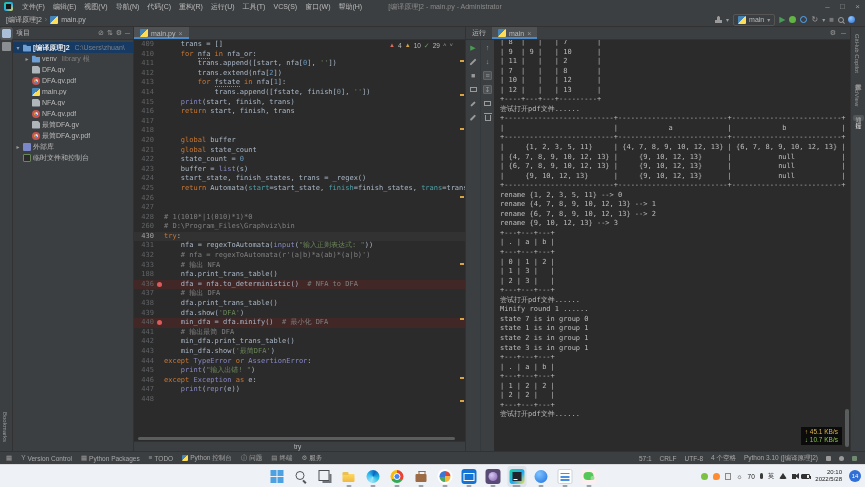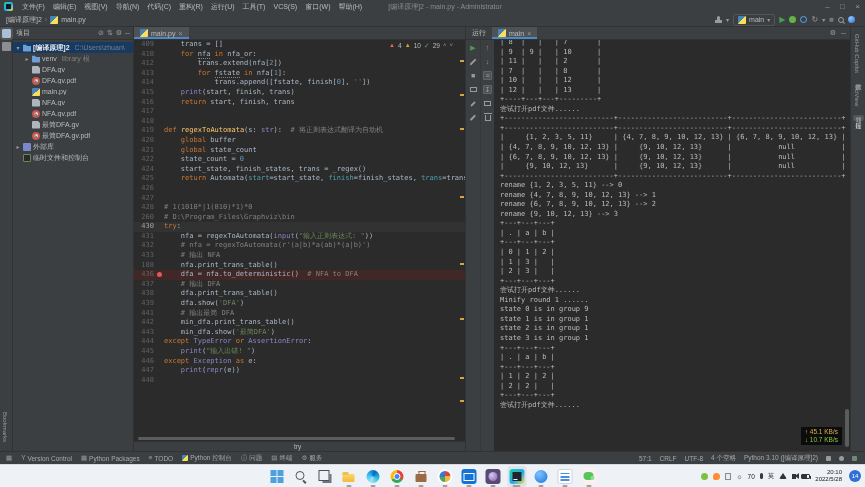--- a/index.html
+++ b/index.html
@@ -314,46 +314,48 @@
           <span>4</span>
           <span class="tri warn">▲</span>
           <span>10</span>
           <span class="chk">✓</span>
           <span>29</span>
           <span class="chev">˄</span>
           <span class="chev">˅</span>
         </div>
       <div class="eline"><span class="gut">409</span><span class="bpslot"></span><span class="codetxt"><span class="tk-t">    trans = []</span></span></div>
           <div class="eline"><span class="gut">410</span><span class="bpslot"></span><span class="codetxt"><span class="tk-t">    </span><span class="tk-k">for</span><span class="tk-t"> </span><span class="tk-u">nfa</span><span class="tk-t"> </span><span class="tk-k">in</span><span class="tk-t"> nfa_or:</span></span></div>
+          <div class="eline"><span class="gut">411</span><span class="bpslot"></span><span class="codetxt"><span class="tk-t">        trans.append([start, nfa[</span><span class="tk-n">0</span><span class="tk-t">], </span><span class="tk-s">''</span><span class="tk-t">])</span></span></div>
           <div class="eline"><span class="gut">412</span><span class="bpslot"></span><span class="codetxt"><span class="tk-t">        trans.extend(nfa[</span><span class="tk-n">2</span><span class="tk-t">])</span></span></div>
           <div class="eline"><span class="gut">413</span><span class="bpslot"></span><span class="codetxt"><span class="tk-t">        </span><span class="tk-k">for</span><span class="tk-t"> </span><span class="tk-u">fstate</span><span class="tk-t"> </span><span class="tk-k">in</span><span class="tk-t"> nfa[</span><span class="tk-n">1</span><span class="tk-t">]:</span></span></div>
           <div class="eline"><span class="gut">414</span><span class="bpslot"></span><span class="codetxt"><span class="tk-t">            trans.append([fstate, finish[</span><span class="tk-n">0</span><span class="tk-t">], </span><span class="tk-s">''</span><span class="tk-t">])</span></span></div>
           <div class="eline"><span class="gut">415</span><span class="bpslot"></span><span class="codetxt"><span class="tk-t">    </span><span class="tk-b">print</span><span class="tk-t">(start, finish, trans)</span></span></div>
           <div class="eline"><span class="gut">416</span><span class="bpslot"></span><span class="codetxt"><span class="tk-t">    </span><span class="tk-k">return</span><span class="tk-t"> start, finish, trans</span></span></div>
           <div class="eline"><span class="gut">417</span><span class="bpslot"></span><span class="codetxt"></span></div>
           <div class="eline"><span class="gut">418</span><span class="bpslot"></span><span class="codetxt"></span></div>
-          <div class="eline"><span class="gut">419</span><span class="bpslot"></span><span class="codetxt"><span class="tk-k">def</span><span class="tk-t"> </span><span class="tk-f">regexToAutomata</span><span class="tk-t">(s: </span><span class="tk-b">str</span><span class="tk-t">):  </span><span class="tk-c"># 将正则表达式翻译为自动机</span></span></div>
           <div class="eline"><span class="gut">420</span><span class="bpslot"></span><span class="codetxt"><span class="tk-t">    </span><span class="tk-k">global</span><span class="tk-t"> buffer</span></span></div>
           <div class="eline"><span class="gut">421</span><span class="bpslot"></span><span class="codetxt"><span class="tk-t">    </span><span class="tk-k">global</span><span class="tk-t"> state_count</span></span></div>
           <div class="eline"><span class="gut">422</span><span class="bpslot"></span><span class="codetxt"><span class="tk-t">    state_count = </span><span class="tk-n">0</span></span></div>
+          <div class="eline"><span class="gut">423</span><span class="bpslot"></span><span class="codetxt"><span class="tk-t">    buffer = </span><span class="tk-b">list</span><span class="tk-t">(s)</span></span></div>
           <div class="eline"><span class="gut">424</span><span class="bpslot"></span><span class="codetxt"><span class="tk-t">    start_state, finish_states, trans = _regex()</span></span></div>
           <div class="eline"><span class="gut">425</span><span class="bpslot"></span><span class="codetxt"><span class="tk-t">    </span><span class="tk-k">return</span><span class="tk-t"> Automata(</span><span class="tk-p">start</span><span class="tk-t">=start_state, </span><span class="tk-p">finish</span><span class="tk-t">=finish_states, </span><span class="tk-p">trans</span><span class="tk-t">=trans)</span></span></div>
           <div class="eline"><span class="gut">426</span><span class="bpslot"></span><span class="codetxt"></span></div>
           <div class="eline"><span class="gut">427</span><span class="bpslot"></span><span class="codetxt"></span></div>
           <div class="eline"><span class="gut">428</span><span class="bpslot"></span><span class="codetxt"><span class="tk-c"># 1(1010*|1(010)*1)*0</span></span></div>
           <div class="eline"><span class="gut">260</span><span class="bpslot"></span><span class="codetxt"><span class="tk-c"># D:\Program_Files\Graphviz\bin</span></span></div>
           <div class="eline cur"><span class="gut">430</span><span class="bpslot"></span><span class="codetxt"><span class="tk-k">try</span><span class="tk-t">:</span></span></div>
           <div class="eline"><span class="gut">431</span><span class="bpslot"></span><span class="codetxt"><span class="tk-t">    nfa = regexToAutomata(</span><span class="tk-b">input</span><span class="tk-t">(</span><span class="tk-s">"输入正则表达式: "</span><span class="tk-t">))</span></span></div>
           <div class="eline"><span class="gut">432</span><span class="bpslot"></span><span class="codetxt"><span class="tk-c">    # nfa = regexToAutomata(r'(a|b)*a(ab)*(a|b)')</span></span></div>
           <div class="eline"><span class="gut">433</span><span class="bpslot"></span><span class="codetxt"><span class="tk-c">    # 输出 NFA</span></span></div>
           <div class="eline"><span class="gut">188</span><span class="bpslot"></span><span class="codetxt"><span class="tk-t">    nfa.print_trans_table()</span></span></div>
           <div class="eline bp"><span class="gut">436</span><span class="bpslot bpdot"></span><span class="codetxt"><span class="tk-t">    dfa = nfa.to_deterministic()  </span><span class="tk-c"># NFA to DFA</span></span></div>
           <div class="eline"><span class="gut">437</span><span class="bpslot"></span><span class="codetxt"><span class="tk-c">    # 输出 DFA</span></span></div>
           <div class="eline"><span class="gut">438</span><span class="bpslot"></span><span class="codetxt"><span class="tk-t">    dfa.print_trans_table()</span></span></div>
           <div class="eline"><span class="gut">439</span><span class="bpslot"></span><span class="codetxt"><span class="tk-t">    dfa.show(</span><span class="tk-s">'DFA'</span><span class="tk-t">)</span></span></div>
+          <div class="eline bp"><span class="gut">440</span><span class="bpslot bpdot"></span><span class="codetxt"><span class="tk-t">    min_dfa = dfa.minify()  </span><span class="tk-c"># 最小化 DFA</span></span></div>
           <div class="eline"><span class="gut">441</span><span class="bpslot"></span><span class="codetxt"><span class="tk-c">    # 输出最简 DFA</span></span></div>
           <div class="eline"><span class="gut">442</span><span class="bpslot"></span><span class="codetxt"><span class="tk-t">    min_dfa.print_trans_table()</span></span></div>
           <div class="eline"><span class="gut">443</span><span class="bpslot"></span><span class="codetxt"><span class="tk-t">    min_dfa.show(</span><span class="tk-s">'最简DFA'</span><span class="tk-t">)</span></span></div>
           <div class="eline"><span class="gut">444</span><span class="bpslot"></span><span class="codetxt"><span class="tk-k">except</span><span class="tk-t"> </span><span class="tk-b">TypeError</span><span class="tk-t"> </span><span class="tk-k">or</span><span class="tk-t"> </span><span class="tk-b">AssertionError</span><span class="tk-t">:</span></span></div>
           <div class="eline"><span class="gut">445</span><span class="bpslot"></span><span class="codetxt"><span class="tk-t">    </span><span class="tk-b">print</span><span class="tk-t">(</span><span class="tk-s">"输入出错! "</span><span class="tk-t">)</span></span></div>
           <div class="eline"><span class="gut">446</span><span class="bpslot"></span><span class="codetxt"><span class="tk-k">except</span><span class="tk-t"> </span><span class="tk-b">Exception</span><span class="tk-t"> </span><span class="tk-k">as</span><span class="tk-t"> e:</span></span></div>
           <div class="eline"><span class="gut">447</span><span class="bpslot"></span><span class="codetxt"><span class="tk-t">    </span><span class="tk-b">print</span><span class="tk-t">(</span><span class="tk-b">repr</span><span class="tk-t">(e))</span></span></div>
           <div class="eline"><span class="gut">448</span><span class="bpslot"></span><span class="codetxt"></span></div>
           <div class="stripe-mark" style="top: 20px;"></div>
           <div class="stripe-mark" style="top: 54px;"></div>
@@ -419,40 +421,41 @@
 
         <div class="oline clip">| 8  |   |   | 7       |</div>
             <div class="oline">| 9  | 9 |   | 10      |</div>
             <div class="oline">| 11 |   |   | 2       |</div>
             <div class="oline">| 7  |   |   | 8       |</div>
             <div class="oline">| 10 |   |   | 12      |</div>
             <div class="oline">| 12 |   |   | 13      |</div>
             <div class="oline">+----+---+---+---------+</div>
             <div class="oline">尝试打开pdf文件......</div>
             <div class="oline">+--------------------------+--------------------------+--------------------------+</div>
+            <div class="oline">|                          |            a             |            b             |</div>
             <div class="oline">+--------------------------+--------------------------+--------------------------+</div>
             <div class="oline">|     {1, 2, 3, 5, 11}     | {4, 7, 8, 9, 10, 12, 13} | {6, 7, 8, 9, 10, 12, 13} |</div>
             <div class="oline">| {4, 7, 8, 9, 10, 12, 13} |     {9, 10, 12, 13}      |           null           |</div>
             <div class="oline">| {6, 7, 8, 9, 10, 12, 13} |     {9, 10, 12, 13}      |           null           |</div>
             <div class="oline">|     {9, 10, 12, 13}      |     {9, 10, 12, 13}      |           null           |</div>
             <div class="oline">+--------------------------+--------------------------+--------------------------+</div>
             <div class="oline">rename {1, 2, 3, 5, 11} --&gt; 0</div>
             <div class="oline">rename {4, 7, 8, 9, 10, 12, 13} --&gt; 1</div>
             <div class="oline">rename {6, 7, 8, 9, 10, 12, 13} --&gt; 2</div>
             <div class="oline">rename {9, 10, 12, 13} --&gt; 3</div>
             <div class="oline">+---+---+---+</div>
             <div class="oline">| . | a | b |</div>
             <div class="oline">+---+---+---+</div>
             <div class="oline">| 0 | 1 | 2 |</div>
             <div class="oline">| 1 | 3 |   |</div>
             <div class="oline">| 2 | 3 |   |</div>
             <div class="oline">+---+---+---+</div>
             <div class="oline">尝试打开pdf文件......</div>
             <div class="oline">Minify round 1 ......</div>
-            <div class="oline">state 0 is in group 9</div>
+            <div class="oline">state 7 is in group 0</div>
             <div class="oline">state 1 is in group 1</div>
             <div class="oline">state 2 is in group 1</div>
             <div class="oline">state 3 is in group 1</div>
             <div class="oline">+---+---+---+</div>
             <div class="oline">| . | a | b |</div>
             <div class="oline">+---+---+---+</div>
             <div class="oline">| 1 | 2 | 2 |</div>
             <div class="oline">| 2 | 2 |   |</div>
             <div class="oline">+---+---+---+</div>
             <div class="oline">尝试打开pdf文件......</div>

